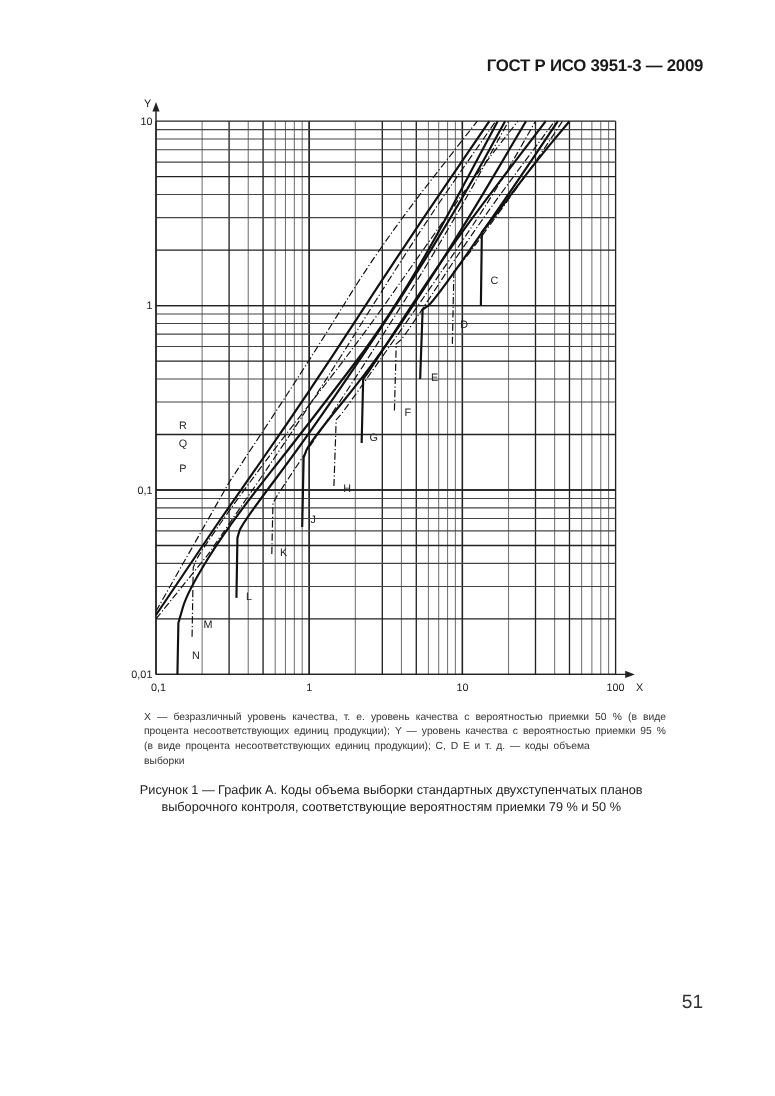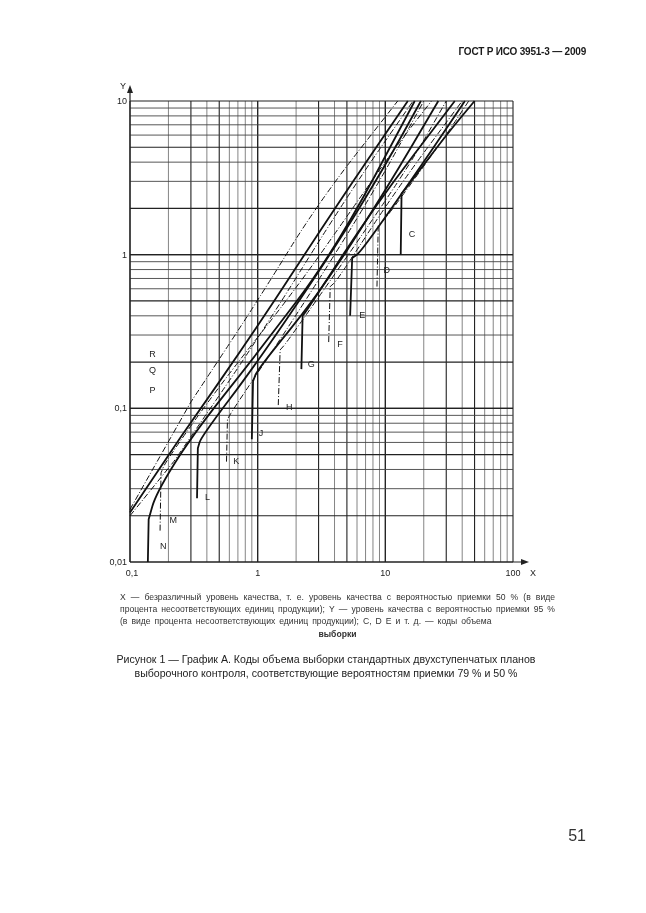--- a/index.html
+++ b/index.html
@@ -1,20 +1,20 @@
 <!DOCTYPE html>
 <html><head>
 <meta charset="utf-8">
 <style>
   html,body{margin:0;padding:0;background:#fff;}
   body{width:646px;height:913px;position:relative;overflow:hidden;font-family:"Liberation Sans",sans-serif;color:#1a1a1a;}
-  .hdr{position:absolute;left:0;top:46px;width:586px;text-align:right;font-weight:bold;font-size:10px;letter-spacing:-0.2px;}
+  .hdr{position:absolute;left:0;top:46px;width:586px;text-align:right;font-weight:bold;font-size:14px;letter-spacing:-0.2px;}
   #chart{position:absolute;left:0;top:0;}
   .legend{position:absolute;left:120px;top:591px;width:435px;font-size:8.6px;line-height:12.2px;text-align:justify;text-align-last:auto;word-spacing:1.6px;color:#333;}
-  .legend .last{display:block;text-align:center;font-weight:bold;}
+  .legend .last{display:block;text-align:left;}
   .caption{position:absolute;left:100px;top:636px;width:452px;text-align:center;font-size:10.6px;line-height:14px;color:#222;margin-top:16px;}
   .pnum{position:absolute;left:530px;top:827px;width:56px;text-align:right;font-size:16px;color:#333;}
   svg text{font-family:"Liberation Sans",sans-serif;}
 </style>
 </head>
 <body>
 
 <div class="hdr">ГОСТ Р ИСО 3951-3 — 2009</div>
 
 <svg id="chart" width="646" height="913">

